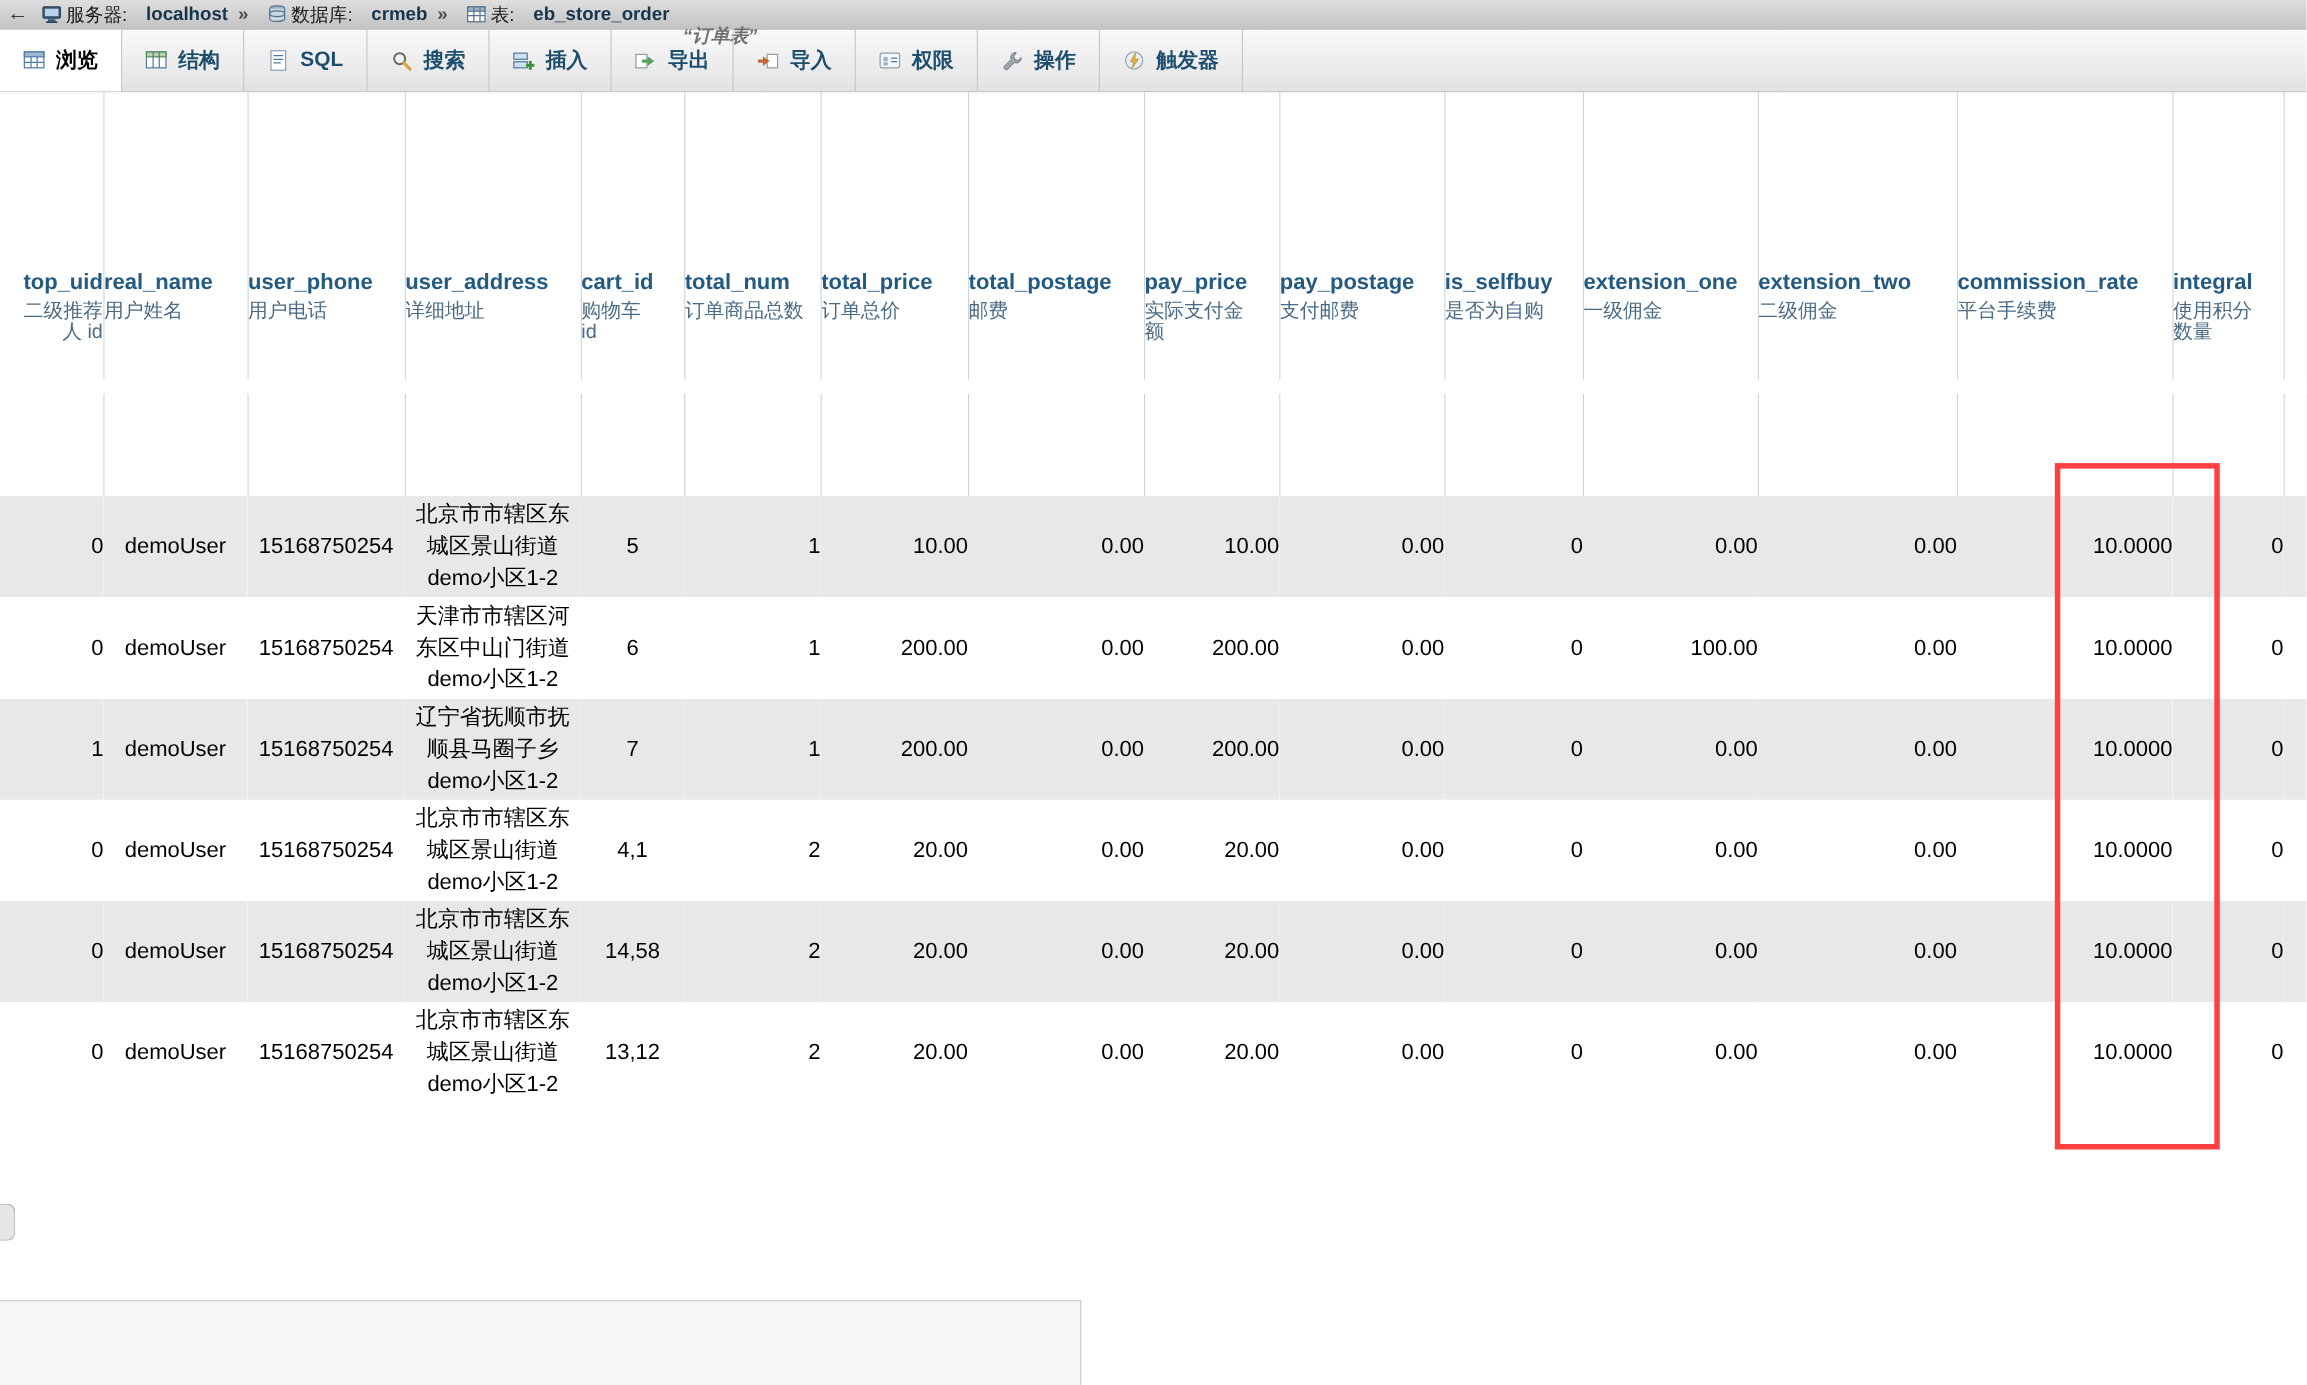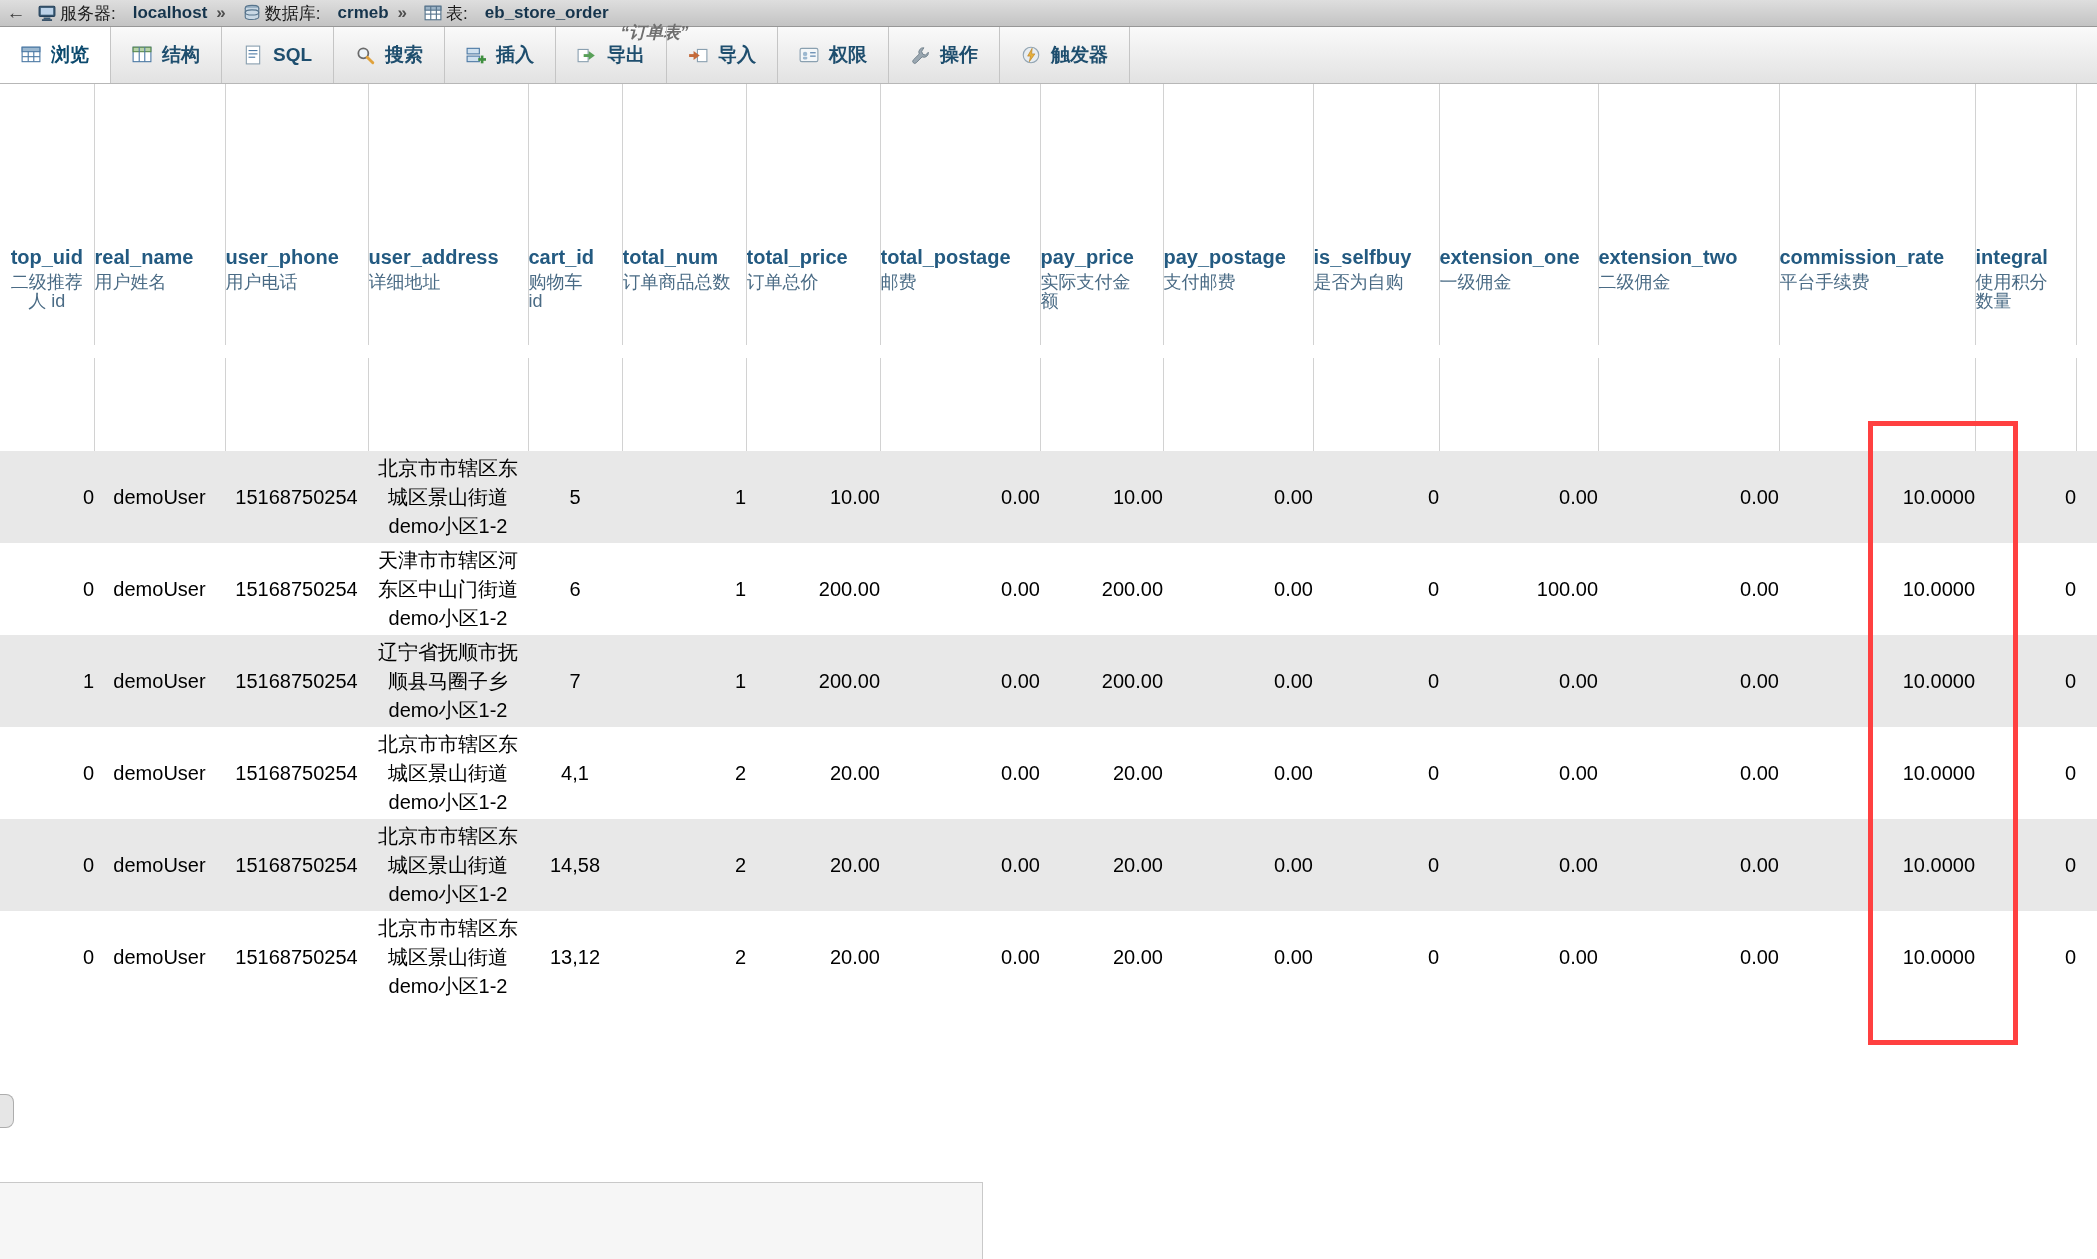--- a/index.html
+++ b/index.html
@@ -33,34 +33,34 @@
     border-bottom:1px solid #b7b7b7;
     display:flex; align-items:stretch;
   }
   .tab {
     display:flex; align-items:center; gap:10px;
     padding:0 21px;
     border-right:1px solid #c5c5c5;
     font-size:19px; font-weight:700; color:#1e4e6e;
     cursor:pointer; white-space:nowrap;
   }
-  .tab.active { background:#ffffff; color:#0c4a6e;align-items:center; }
+  .tab.active { background:#ffffff; color:#000000;align-items:center; }
   .tab-icon { display:inline-flex; }
   .tab-icon svg { display:block; }
 
   
   table.grid { border-collapse:collapse; table-layout:fixed; width:2097px; }
   table.grid th, table.grid td { box-sizing:border-box; overflow:hidden; padding:0; }
 
   tr.head-main { height:261px; }
   tr.head-main th {
     border-right:1px solid #d2d2d2; vertical-align:top; background:#fff;
     padding-top:161px; text-align:left; font-weight:400;
   }
-  tr.head-main th.first { text-align:center; }
+  tr.head-main th.first { text-align:right; }
   .col-name {
     display:block; color:#235a81; font-weight:700; font-size:20px;
     line-height:24px; text-decoration:none; cursor:pointer; white-space:nowrap;
   }
   .col-comment {
     color:#4a6b85; font-size:18px; line-height:19px; margin-top:4px;
     white-space:pre-line;
   }
   tr.head-gap { height:13px; }
   tr.head-gap td { border:none; background:#fff; }

